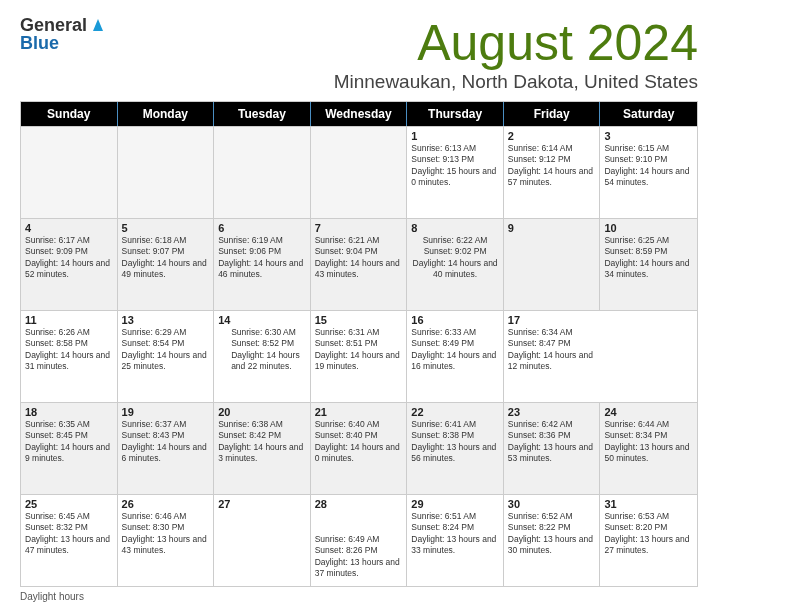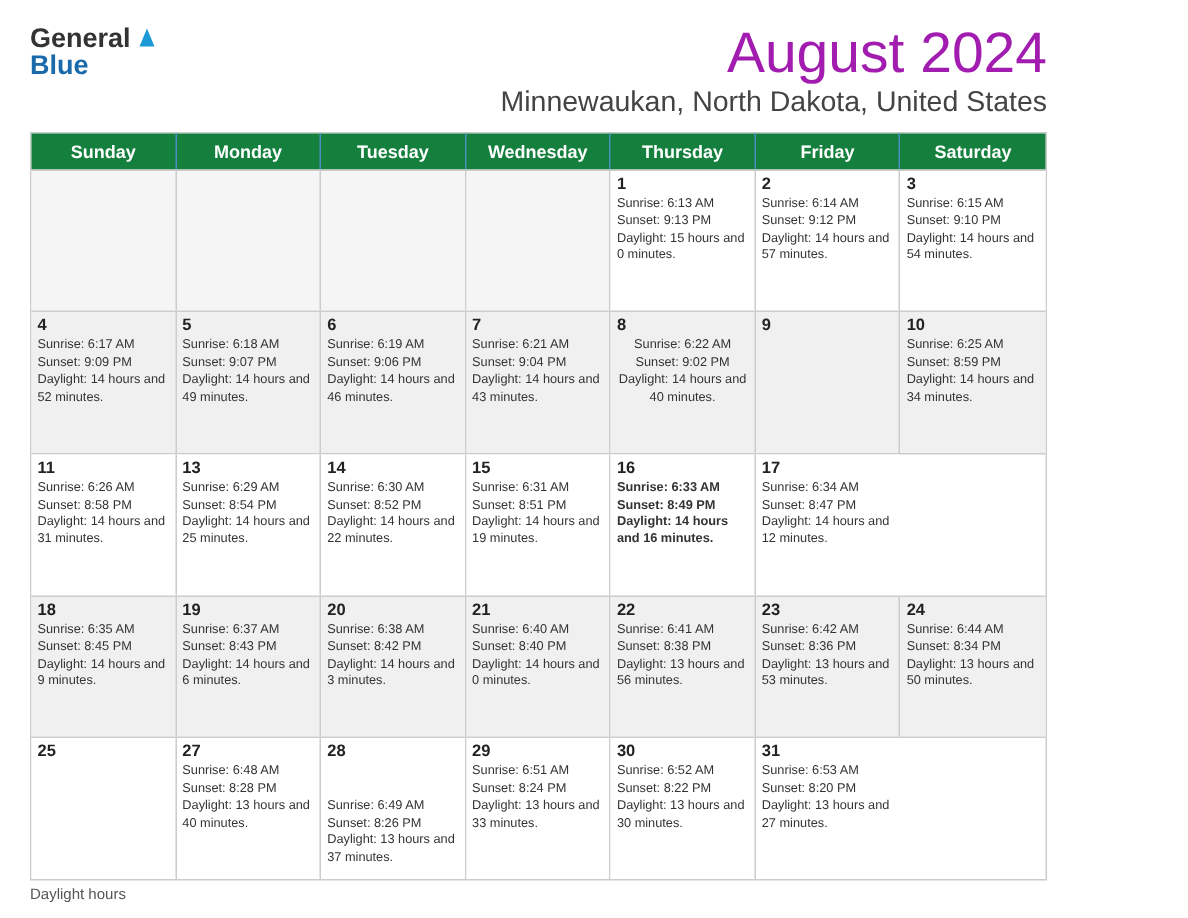--- a/index.html
+++ b/index.html
@@ -41,39 +41,39 @@
       line-height: 1;
     }
     .logo-row {
       display: flex;
       align-items: center;
     }
     .title-area {
       text-align: right;
     }
     .month-title {
-      font-size: 38px;
+      font-size: 50px;
       font-weight: normal;
-      color: #a21caf;
+      color: #4d7c0f;
       line-height: 1.1;
     }
     .location {
       font-size: 19px;
       color: #444;
     }
     .calendar {
       flex: 1;
       display: flex;
       flex-direction: column;
       border: 1px solid #ccc;
     }
     .cal-header-row {
       display: grid;
       grid-template-columns: repeat(7, 1fr);
-      background: #15803d;
+      background: #000000;
     }
     .cal-header-cell {
       color: #fff;
       font-size: 12px;
       font-weight: bold;
       text-align: center;
       padding: 5px 2px;
       border-right: 1px solid #4a8ec2;
     }
     .cal-header-cell:last-child {
@@ -232,33 +232,33 @@
 Daylight: 14 hours and 31 minutes.</div>
           </div>
           <div class="cal-cell">
             <div class="day-num">13</div>
             <div class="cell-text" style="white-space: pre-line;">Sunrise: 6:29 AM
 Sunset: 8:54 PM
 Daylight: 14 hours and 25 minutes.</div>
           </div>
           <div class="cal-cell">
             <div class="day-num">14</div>
-            <div class="cell-text" style="white-space: pre-line;">Sunrise: 6:30 AM
+            <div class="cell-text" style="white-space: pre-line; margin-left: 13px;">Sunrise: 6:30 AM
 Sunset: 8:52 PM
 Daylight: 14 hours and 22 minutes.</div>
           </div>
           <div class="cal-cell">
             <div class="day-num">15</div>
             <div class="cell-text" style="white-space: pre-line;">Sunrise: 6:31 AM
 Sunset: 8:51 PM
 Daylight: 14 hours and 19 minutes.</div>
           </div>
           <div class="cal-cell">
             <div class="day-num">16</div>
-            <div class="cell-text" style="white-space: pre-line; font-weight: bold;">Sunrise: 6:33 AM
+            <div class="cell-text" style="white-space: pre-line;">Sunrise: 6:33 AM
 Sunset: 8:49 PM
 Daylight: 14 hours and 16 minutes.</div>
           </div>
           <div class="cal-cell">
             <div class="day-num">17</div>
             <div class="cell-text" style="white-space: pre-line;">Sunrise: 6:34 AM
 Sunset: 8:47 PM
 Daylight: 14 hours and 12 minutes.</div>
           </div>
         </div>
@@ -302,26 +302,32 @@
           <div class="cal-cell shaded">
             <div class="day-num">24</div>
             <div class="cell-text" style="white-space: pre-line;">Sunrise: 6:44 AM
 Sunset: 8:34 PM
 Daylight: 13 hours and 50 minutes.</div>
           </div>
         </div>
         <div class="cal-row">
           <div class="cal-cell">
             <div class="day-num">25</div>
+            <div class="cell-text" style="white-space: pre-line;">Sunrise: 6:45 AM
+Sunset: 8:32 PM
+Daylight: 13 hours and 47 minutes.</div>
+          </div>
+          <div class="cal-cell">
+            <div class="day-num">26</div>
+            <div class="cell-text" style="white-space: pre-line;">Sunrise: 6:46 AM
+Sunset: 8:30 PM
+Daylight: 13 hours and 43 minutes.</div>
           </div>
           <div class="cal-cell">
             <div class="day-num">27</div>
-            <div class="cell-text" style="white-space: pre-line;">Sunrise: 6:48 AM
-Sunset: 8:28 PM
-Daylight: 13 hours and 40 minutes.</div>
           </div>
           <div class="cal-cell">
             <div class="day-num">28</div>
             <div class="cell-text" style="white-space: pre-line; margin-top: 24px;">Sunrise: 6:49 AM
 Sunset: 8:26 PM
 Daylight: 13 hours and 37 minutes.</div>
           </div>
           <div class="cal-cell">
             <div class="day-num">29</div>
             <div class="cell-text" style="white-space: pre-line;">Sunrise: 6:51 AM

